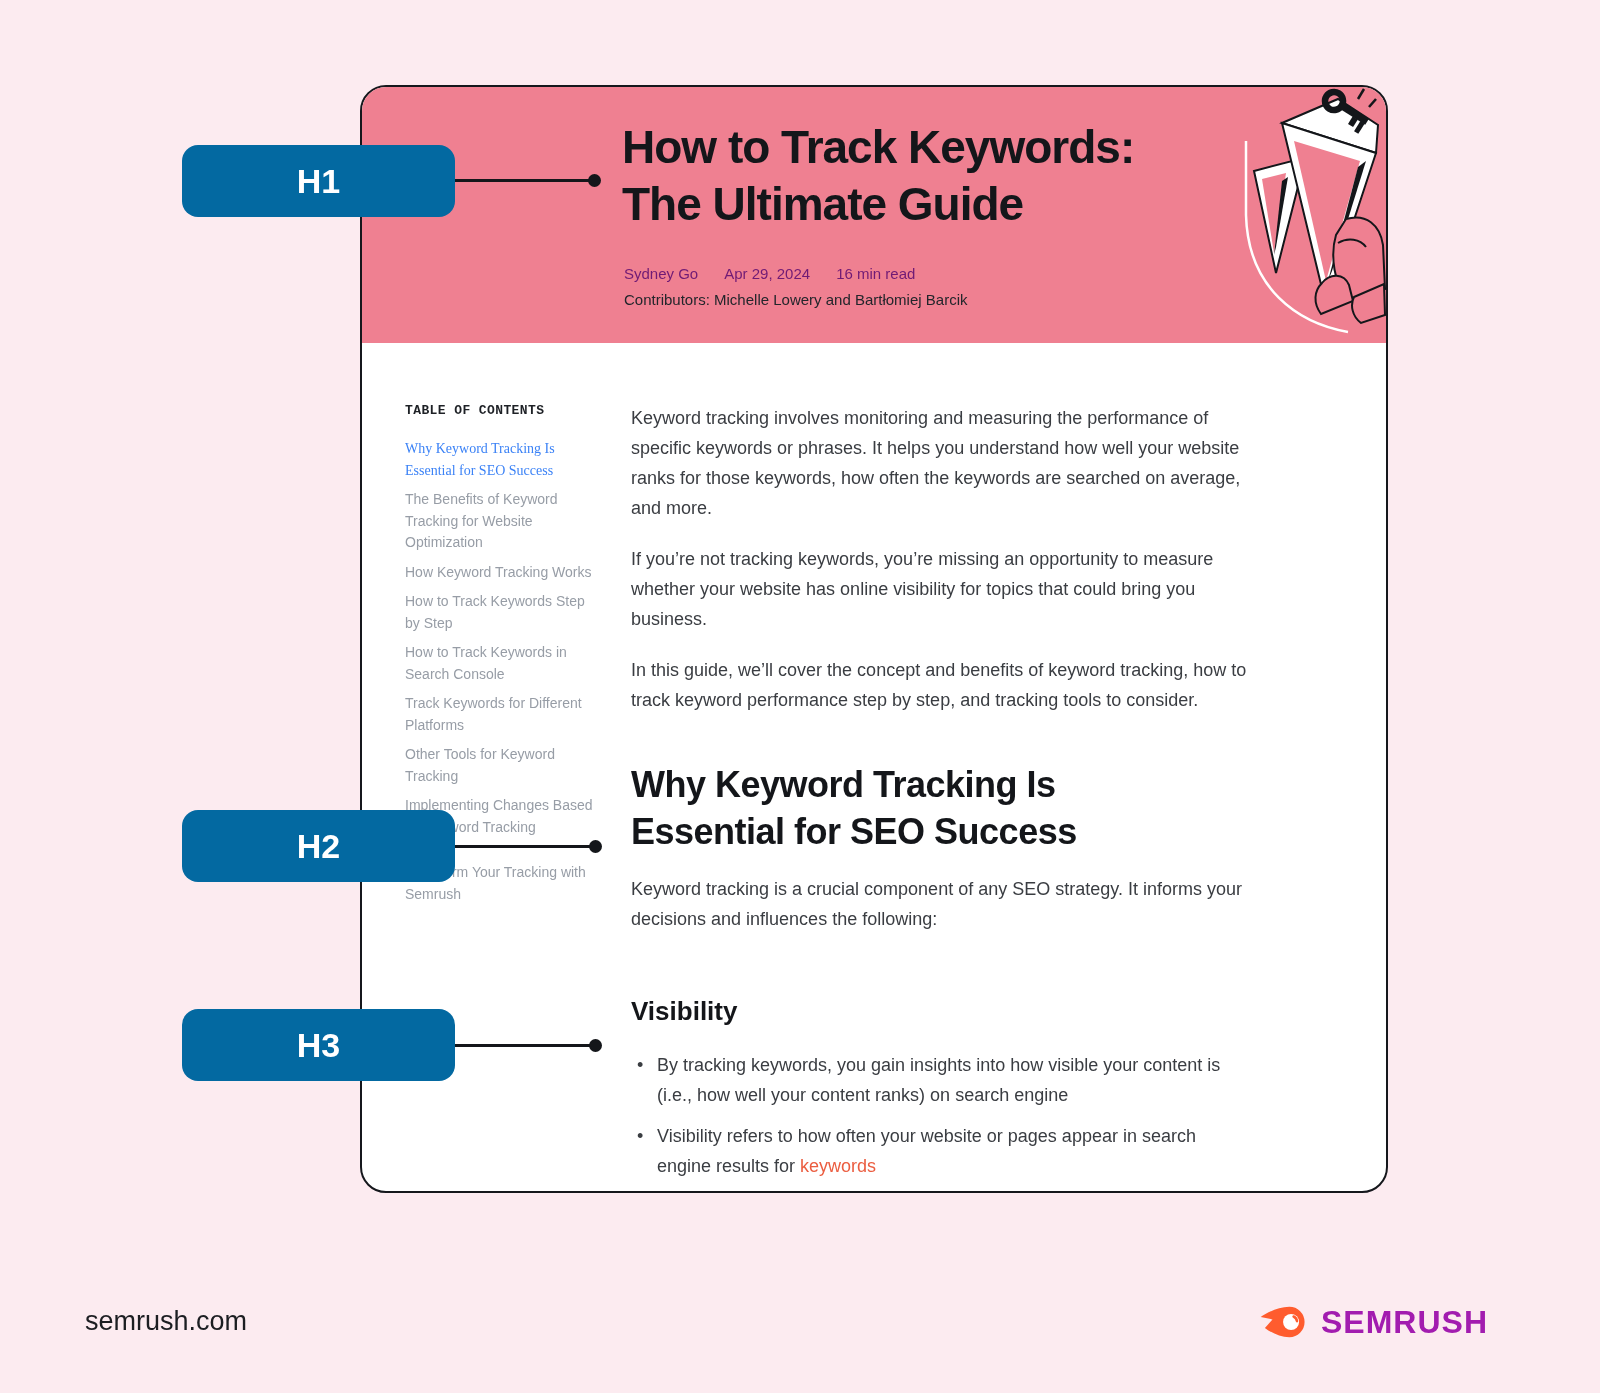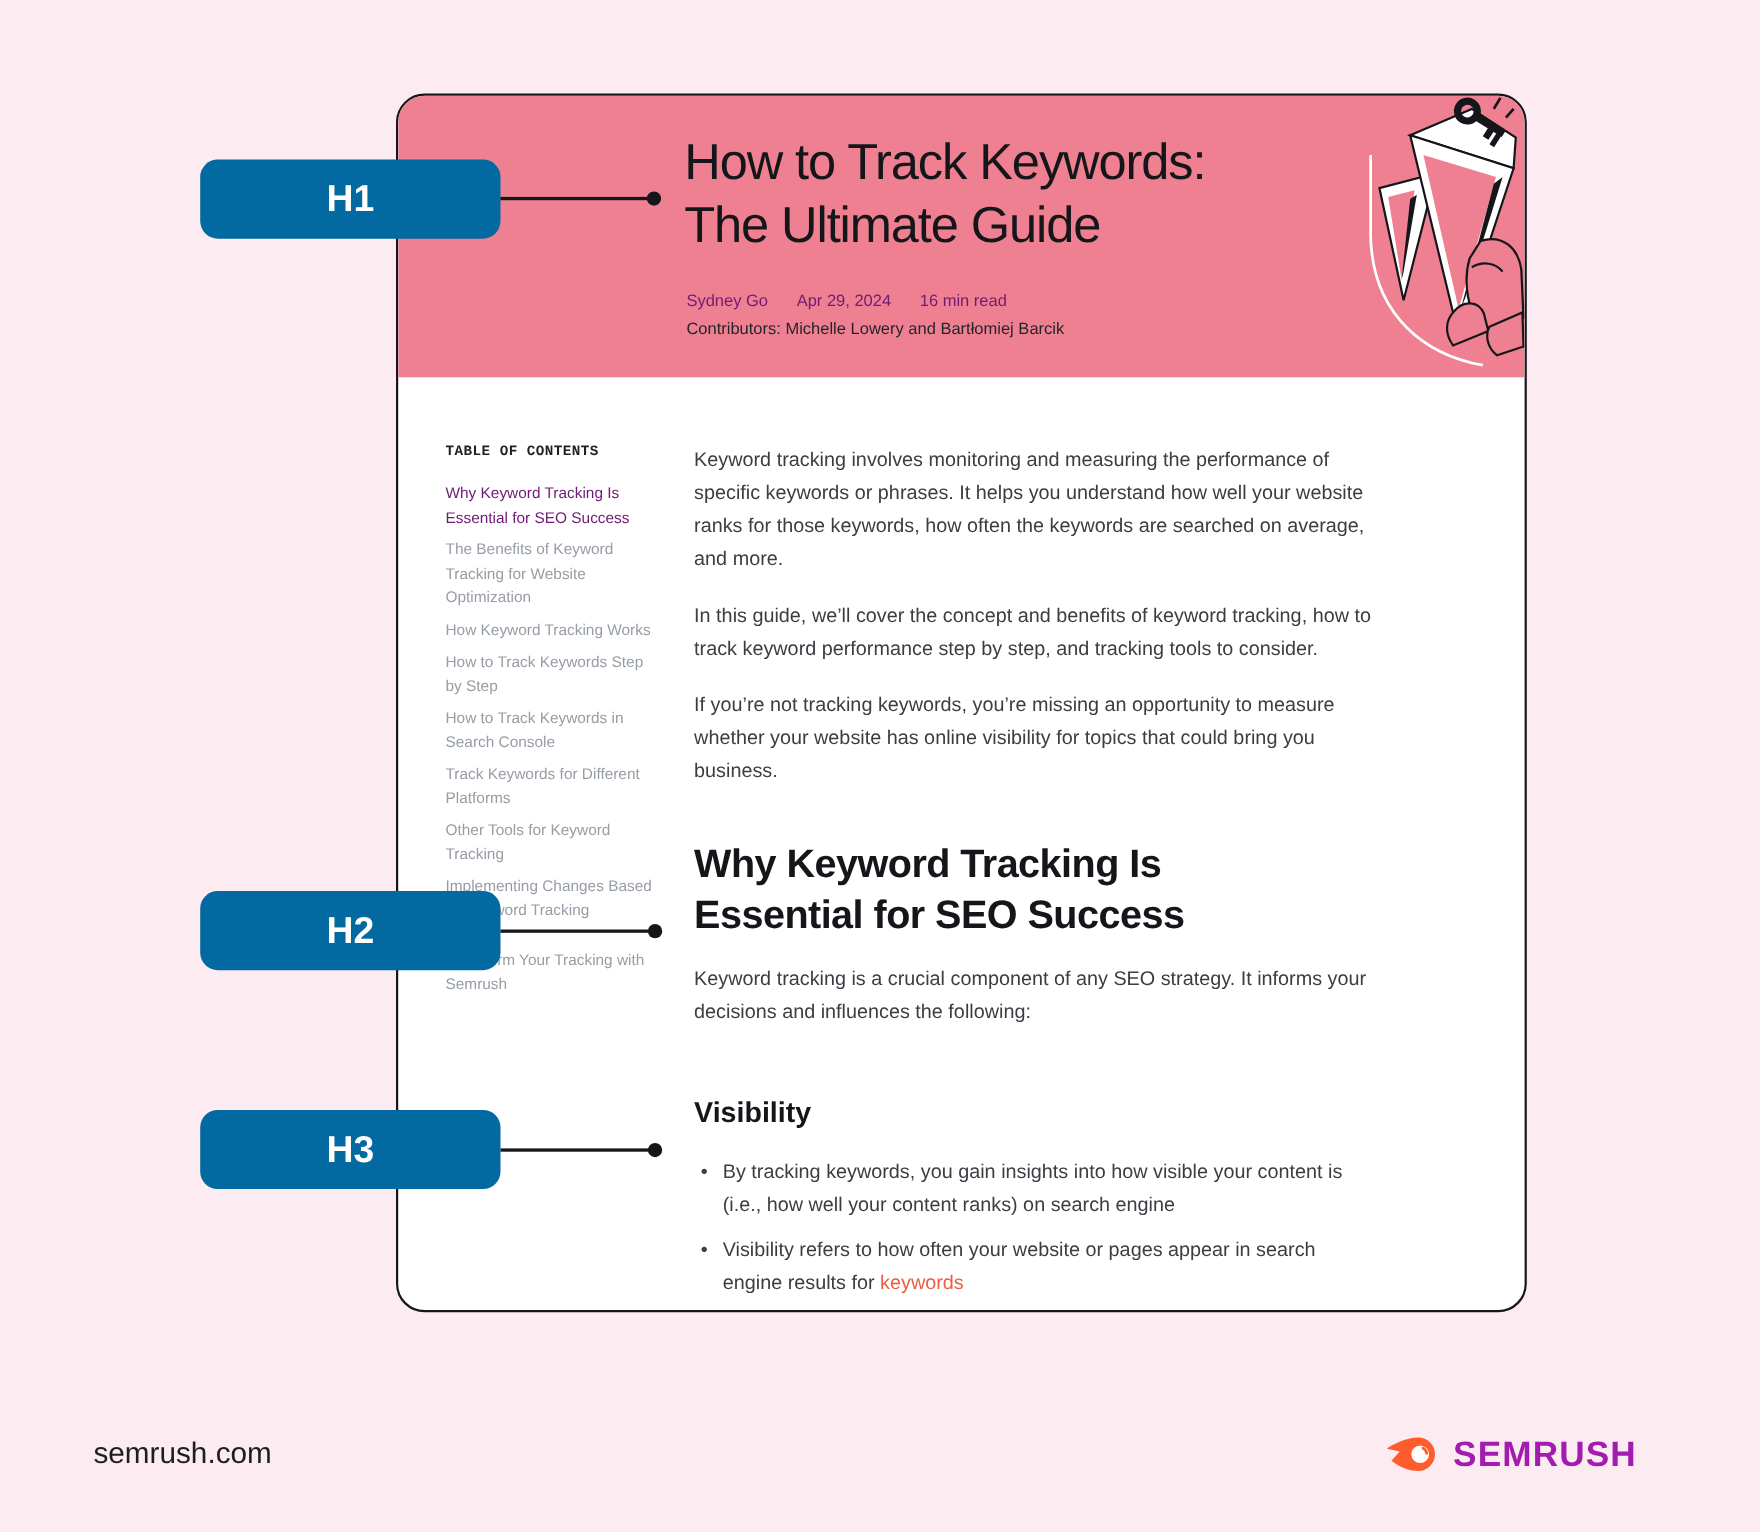--- a/index.html
+++ b/index.html
@@ -23,21 +23,21 @@
     z-index:1;
   }
   .card-header {
     position:relative;
     height:256px;
     background:#ef8091;
   }
   .article-title {
     position:absolute; left:260px; top:32px;
     font-size:46px; line-height:57px;
-    font-weight:normal; letter-spacing:-1px;
+    font-weight:bold; letter-spacing:-1px;
     color:#14161a;
   }
   .byline {
     position:absolute; left:262px; top:178px;
     font-size:15px; color:#701a75;
     display:flex; gap:26px;
   }
   .contributors {
     position:absolute; left:262px; top:204px;
     font-size:15px; color:#23252b;
@@ -55,21 +55,21 @@
   .toc-heading {
     font-size:13px; font-weight:bold; letter-spacing:0.4px;
     color:#1e2126; margin-bottom:20px;font-family:Liberation Mono, monospace;
   }
   .toc-item {
     display:block;
     font-size:14px; line-height:21.5px;
     color:#979da6; text-decoration:none;
     margin-bottom:8px;
   }
-  .toc-item.active { color:#701a75; }
+  .toc-item.active { color:#3b82f6;font-family:Liberation Serif, serif; }
   .toc-item.gap-top { margin-top:24px; }
 
   .main {
     position:absolute; left:269px; top:316px;
     width:622px;
   }
   .main p {
     font-size:18px; line-height:30px;
     color:#3a3d42;
     margin-bottom:21px;
@@ -202,22 +202,22 @@
     <a class="toc-item" href="#">How to Track Keywords Step by Step</a>
     <a class="toc-item" href="#">How to Track Keywords in Search Console</a>
     <a class="toc-item" href="#">Track Keywords for Different Platforms</a>
     <a class="toc-item" href="#">Other Tools for Keyword Tracking</a>
     <a class="toc-item" href="#">Implementing Changes Based on Keyword Tracking</a>
     <a class="toc-item gap-top" href="#">Transform Your Tracking with Semrush</a>
   </aside>
 
   <main class="main">
     <p>Keyword tracking involves monitoring and measuring the performance of specific keywords or phrases. It helps you understand how well your website ranks for those keywords, how often the keywords are searched on average, and more.</p>
+    <p>If you’re not tracking keywords, you’re missing an opportunity to measure whether your website has online visibility for topics that could bring you business.</p>
     <p>In this guide, we’ll cover the concept and benefits of keyword tracking, how to track keyword performance step by step, and tracking tools to consider.</p>
-    <p>If you’re not tracking keywords, you’re missing an opportunity to measure whether your website has online visibility for topics that could bring you business.</p>
 
     <h2>
       <span>Why Keyword Tracking Is</span><br>
       <span>Essential for SEO Success</span>
     </h2>
     <p>Keyword tracking is a crucial component of any SEO strategy. It informs your decisions and influences the following:</p>
 
     <h3>Visibility</h3>
     <ul>
       <li>

